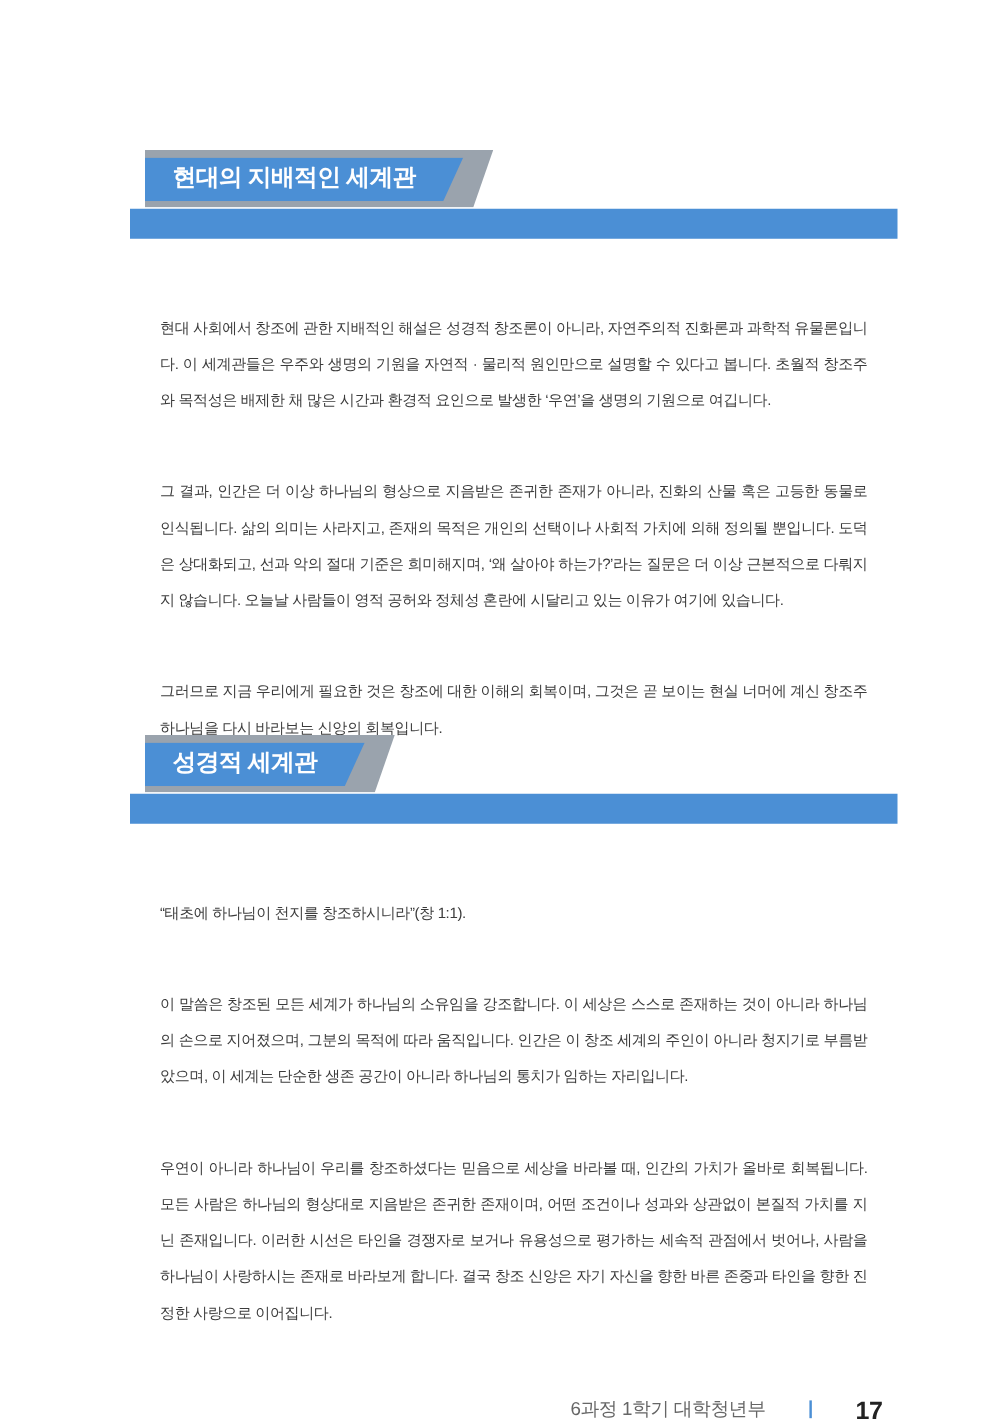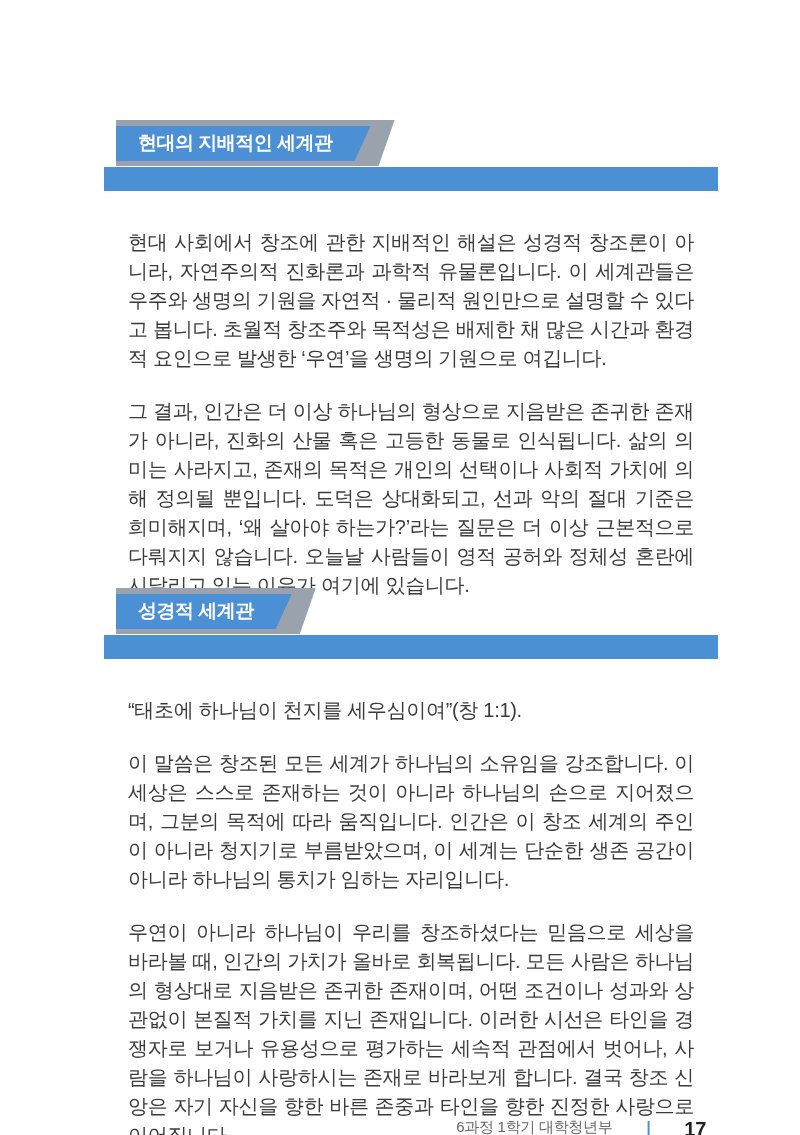--- a/index.html
+++ b/index.html
@@ -34,26 +34,27 @@
     letter-spacing: -0.5px;
     line-height: 22px;
   }
   .rule {
     height: 3px; background: #4b8fd5; width: 100%;
     margin-top: 1px;
   }
 
   .body-text { margin-top: 13px; }
   .body-text p {
-    font-size: 20px;
+    font-size: 12px;
     line-height: 29px;
     color: #3b3b3b;
     letter-spacing: -0.3px;
     text-align: justify;
     word-break: break-all;
+    margin-top: 20px;
   }
 
   .footer {
     position: absolute;
     top: 1082px; right: 82px;
     font-size: 15px;
     color: #666666;
     letter-spacing: -0.3px;
     display: flex; align-items: flex-start; gap: 10px;
   }
@@ -67,31 +68,32 @@
 
   <div class="section section-1">
     <div class="badge">
       <span class="badge-gray"></span>
       <span class="badge-blue">현대의 지배적인 세계관</span>
     </div>
     <div class="rule"></div>
     <div class="body-text">
       <p>현대 사회에서 창조에 관한 지배적인 해설은 성경적 창조론이 아니라, 자연주의적 진화론과 과학적 유물론입니다. 이 세계관들은 우주와 생명의 기원을 자연적 · 물리적 원인만으로 설명할 수 있다고 봅니다. 초월적 창조주와 목적성은 배제한 채 많은 시간과 환경적 요인으로 발생한 ‘우연’을 생명의 기원으로 여깁니다.</p>
       <p>그 결과, 인간은 더 이상 하나님의 형상으로 지음받은 존귀한 존재가 아니라, 진화의 산물 혹은 고등한 동물로 인식됩니다. 삶의 의미는 사라지고, 존재의 목적은 개인의 선택이나 사회적 가치에 의해 정의될 뿐입니다. 도덕은 상대화되고, 선과 악의 절대 기준은 희미해지며, ‘왜 살아야 하는가?’라는 질문은 더 이상 근본적으로 다뤄지지 않습니다. 오늘날 사람들이 영적 공허와 정체성 혼란에 시달리고 있는 이유가 여기에 있습니다.</p>
+      <p>그러므로 지금 우리에게 필요한 것은 창조에 대한 이해의 회복이며, 그것은 곧 보이는 현실 너머에 계신 창조주 하나님을 다시 바라보는 신앙의 회복입니다.</p>
     </div>
   </div>
 
   <div class="section section-2">
     <div class="badge">
       <span class="badge-gray"></span>
       <span class="badge-blue">성경적 세계관</span>
     </div>
     <div class="rule"></div>
     <div class="body-text">
-      <p>“태초에 하나님이 천지를 세우심이여”(창 1:1).</p>
+      <p>“태초에 하나님이 천지를 창조하시니라”(창 1:1).</p>
       <p>이 말씀은 창조된 모든 세계가 하나님의 소유임을 강조합니다. 이 세상은 스스로 존재하는 것이 아니라 하나님의 손으로 지어졌으며, 그분의 목적에 따라 움직입니다. 인간은 이 창조 세계의 주인이 아니라 청지기로 부름받았으며, 이 세계는 단순한 생존 공간이 아니라 하나님의 통치가 임하는 자리입니다.</p>
       <p>우연이 아니라 하나님이 우리를 창조하셨다는 믿음으로 세상을 바라볼 때, 인간의 가치가 올바로 회복됩니다. 모든 사람은 하나님의 형상대로 지음받은 존귀한 존재이며, 어떤 조건이나 성과와 상관없이 본질적 가치를 지닌 존재입니다. 이러한 시선은 타인을 경쟁자로 보거나 유용성으로 평가하는 세속적 관점에서 벗어나, 사람을 하나님이 사랑하시는 존재로 바라보게 합니다. 결국 창조 신앙은 자기 자신을 향한 바른 존중과 타인을 향한 진정한 사랑으로 이어집니다.</p>
     </div>
   </div>
 
   <div class="footer">
     <span>6과정 1학기 대학청년부</span>
     <span class="sep">|</span>
     <span class="pagenum">17</span>
   </div>

